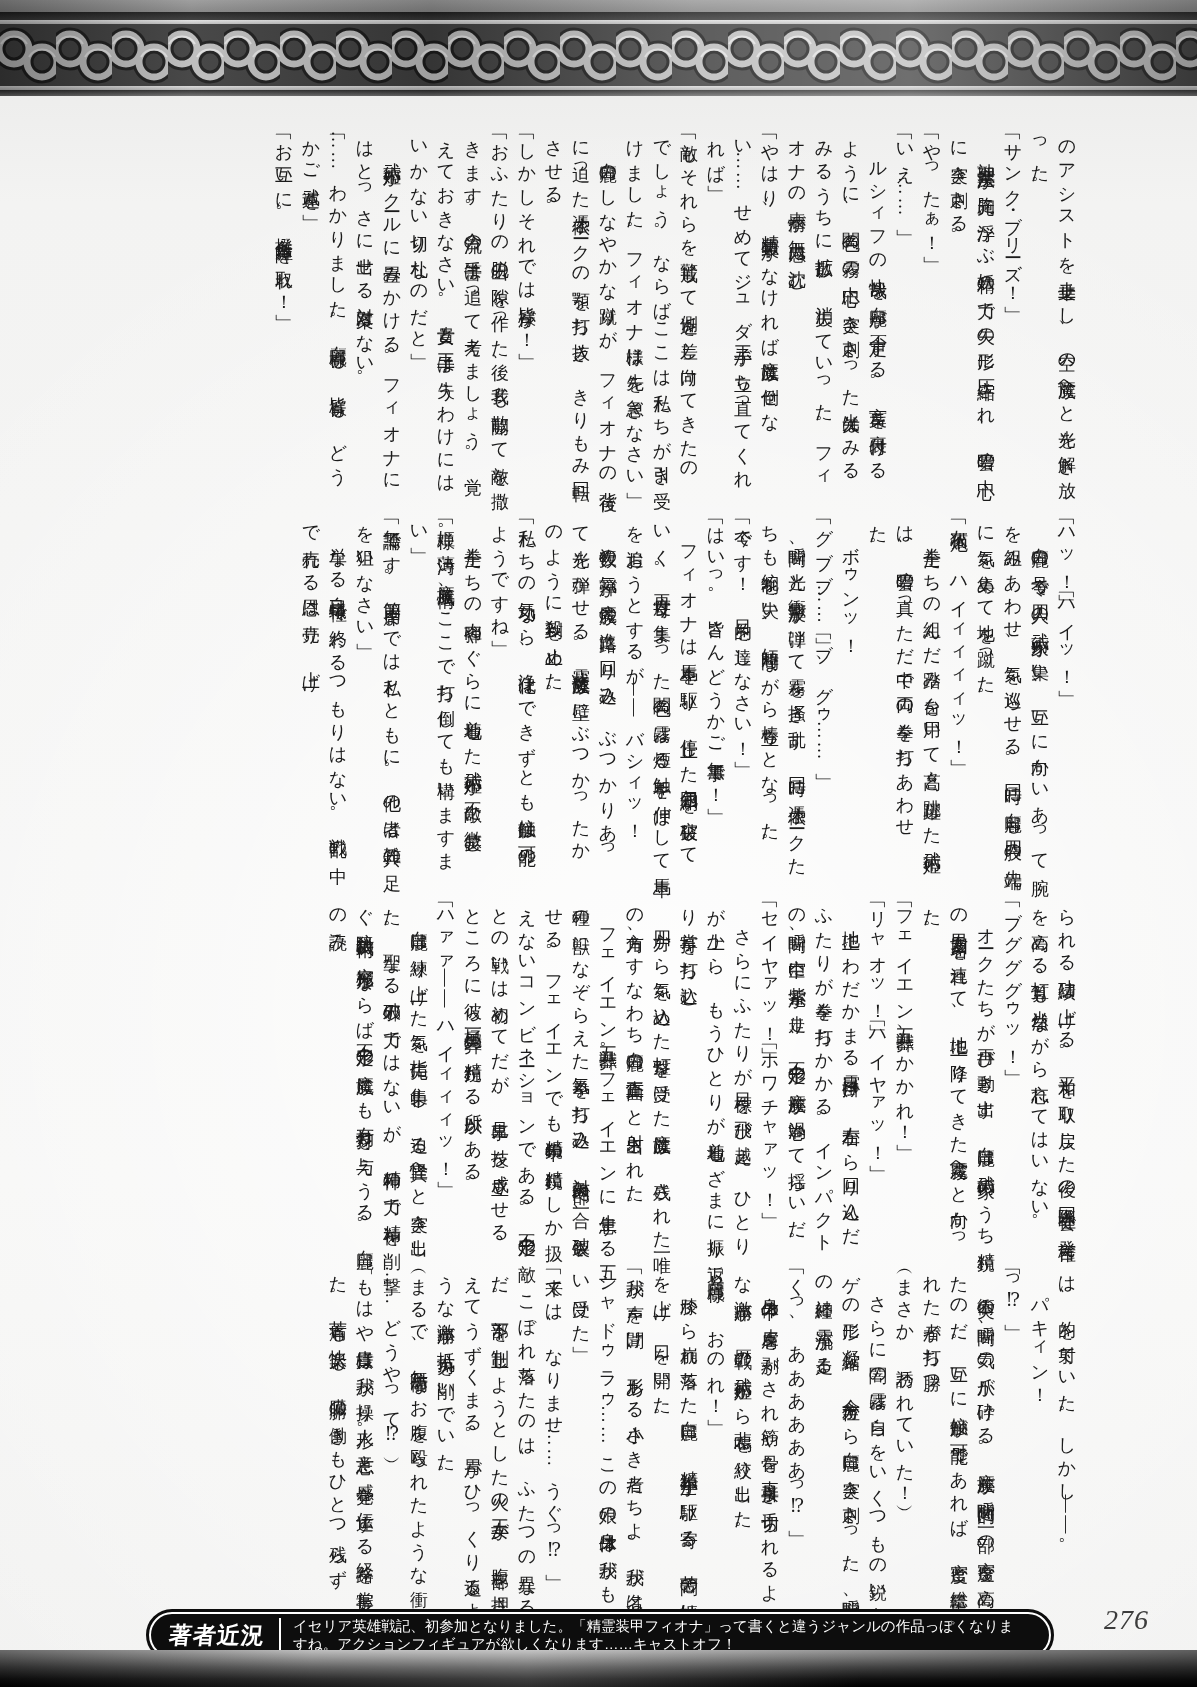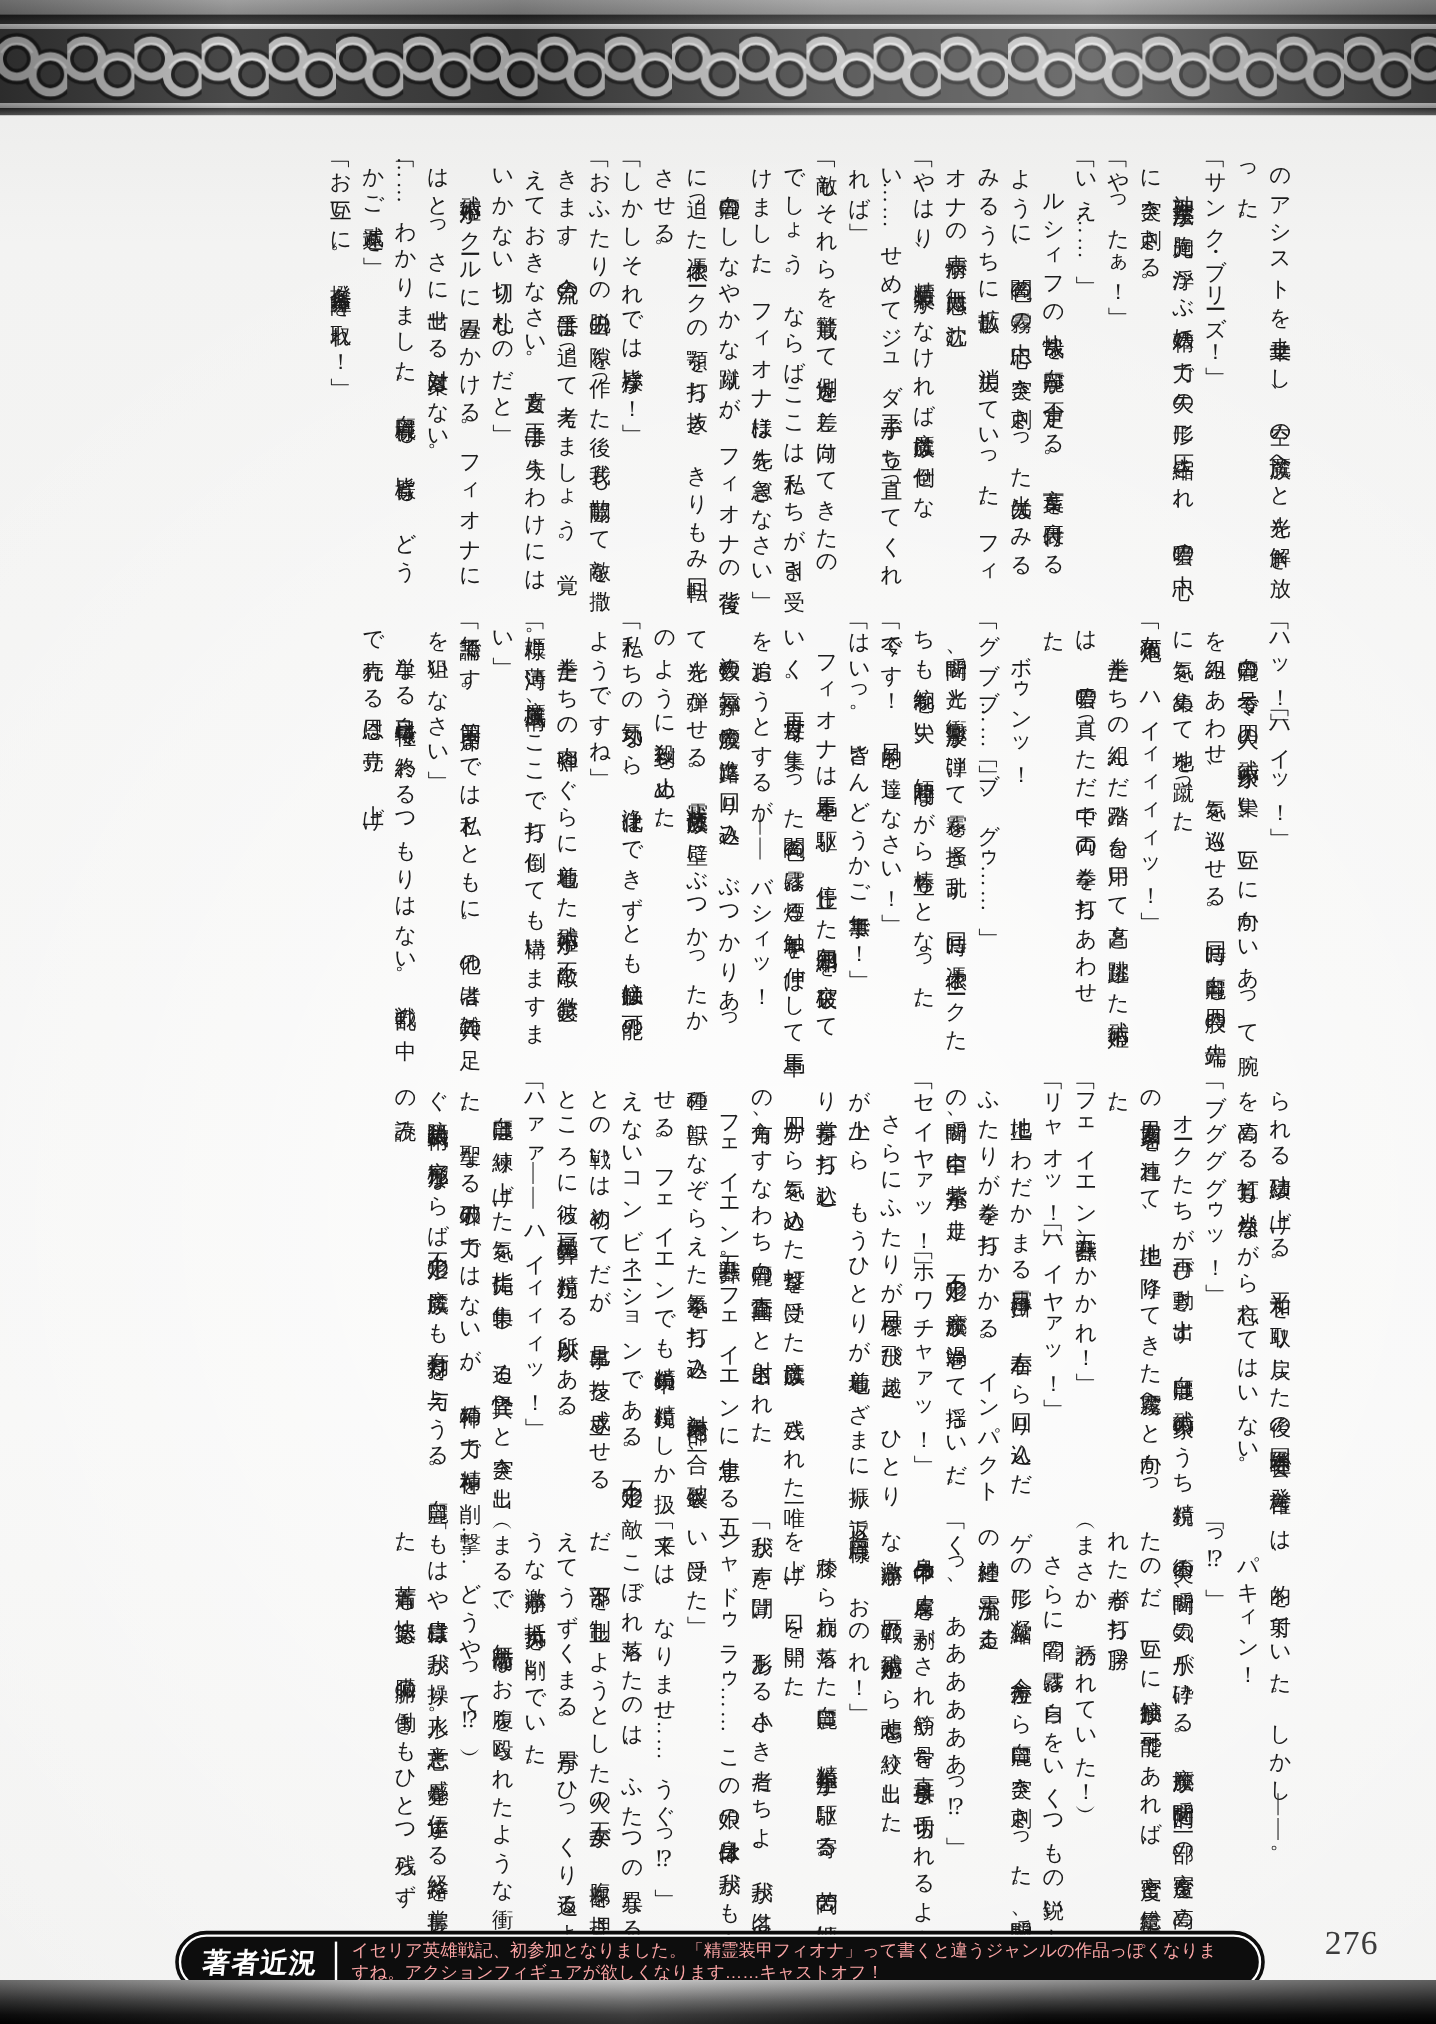--- a/index.html
+++ b/index.html
@@ -49,27 +49,28 @@
     display:flex; align-items:center;
     font-family:"Liberation Sans","DejaVu Sans",sans-serif;
   }
   .author-label {
     flex:0 0 auto; color:#ffffff; font-weight:700; font-size:23px;
     padding:0 14px 0 18px; transform:skewX(-6deg); letter-spacing:1px;
     white-space:nowrap;
   }
   .author-divider { flex:0 0 auto; width:2px; height:34px; background:#ffffff; margin-right:12px; }
   .author-text {
-    flex:1 1 auto; color:#fca5a5; font-size:14.5px; line-height:18px;
+    flex:1 1 auto; color:#ffffff; font-size:14.5px; line-height:18px;
     padding-right:24px;
   }
   .page-number {
     position:absolute; right:48px; top:1604px;
     font-size:28px; color:#3c3c3c; letter-spacing:1px;
     font-family:"Liberation Serif","DejaVu Serif",serif;
+    font-style:italic;
   }
   
   .bottom-strip {
     position:absolute; left:0; top:1650px; width:1197px; height:37px;
     background:linear-gradient(180deg,#b8b8b8 0%,#8d8d8d 20%,#4d4d4d 48%,#151515 78%,#000000 100%);
   }
   .bottom-strip::after {
     content:""; position:absolute; inset:0;
     background:linear-gradient(90deg,
       rgba(0,0,0,.42) 0%, rgba(255,255,255,.10) 26%, rgba(255,255,255,.18) 44%,

